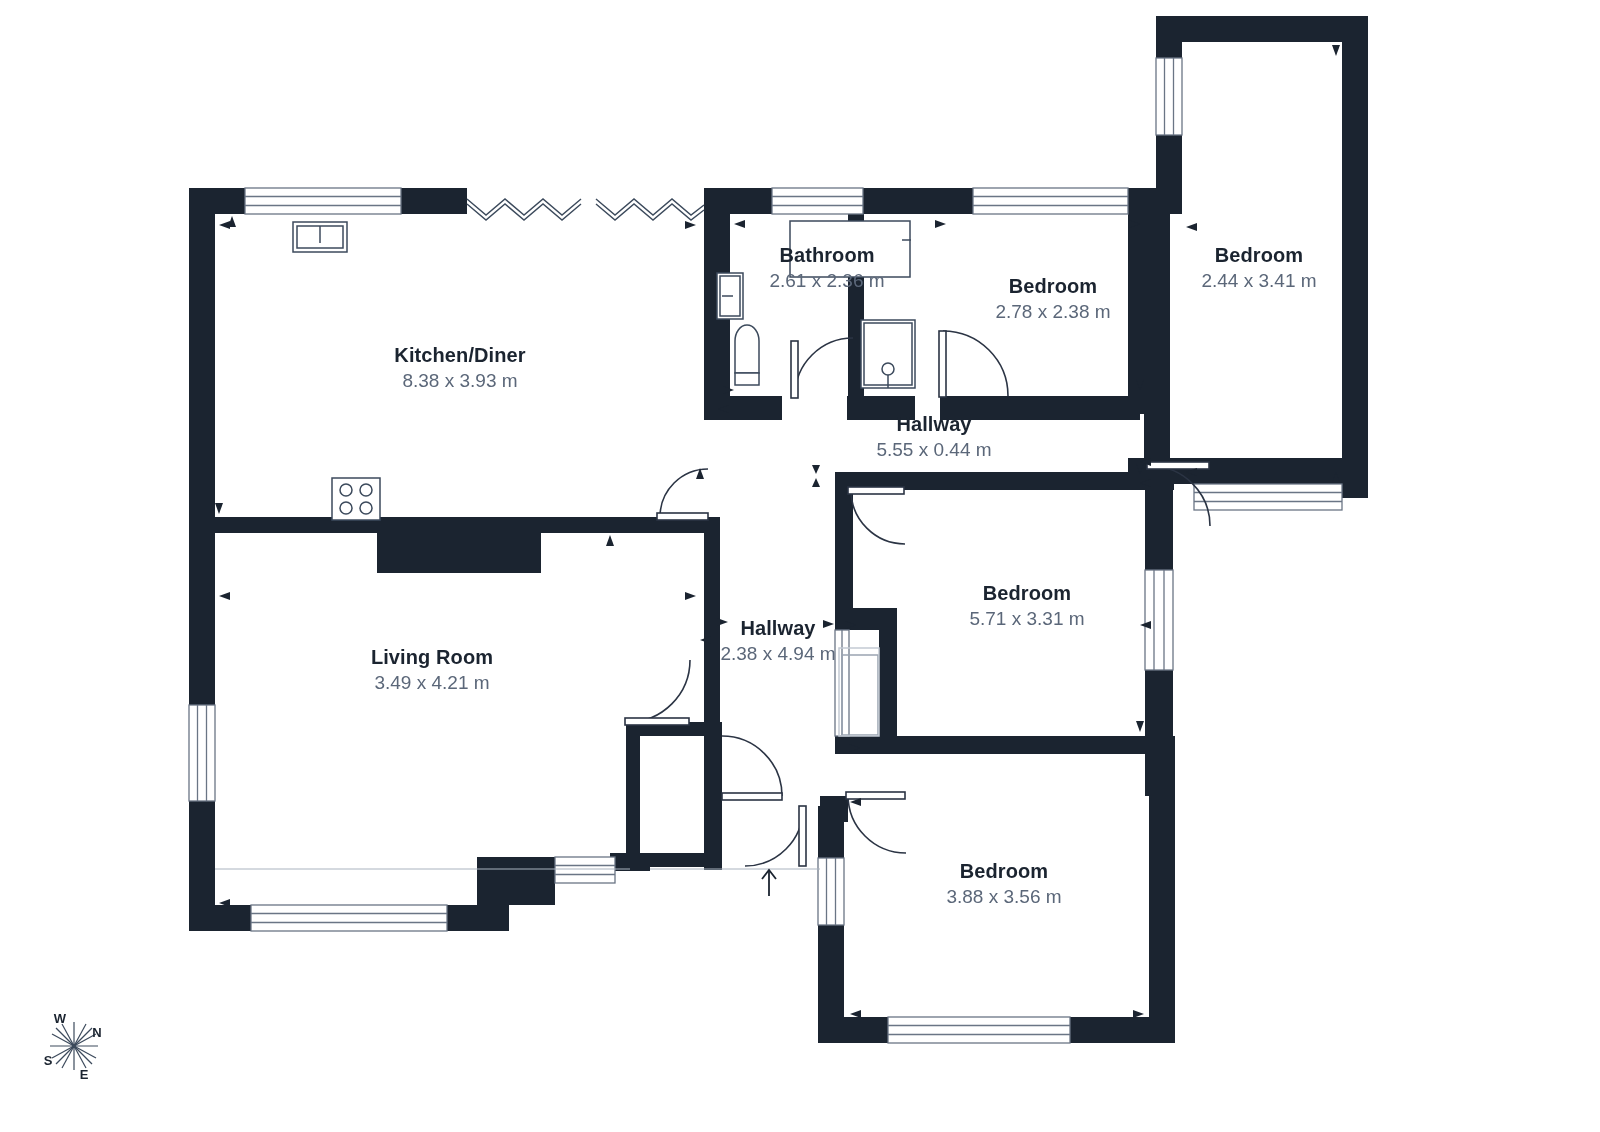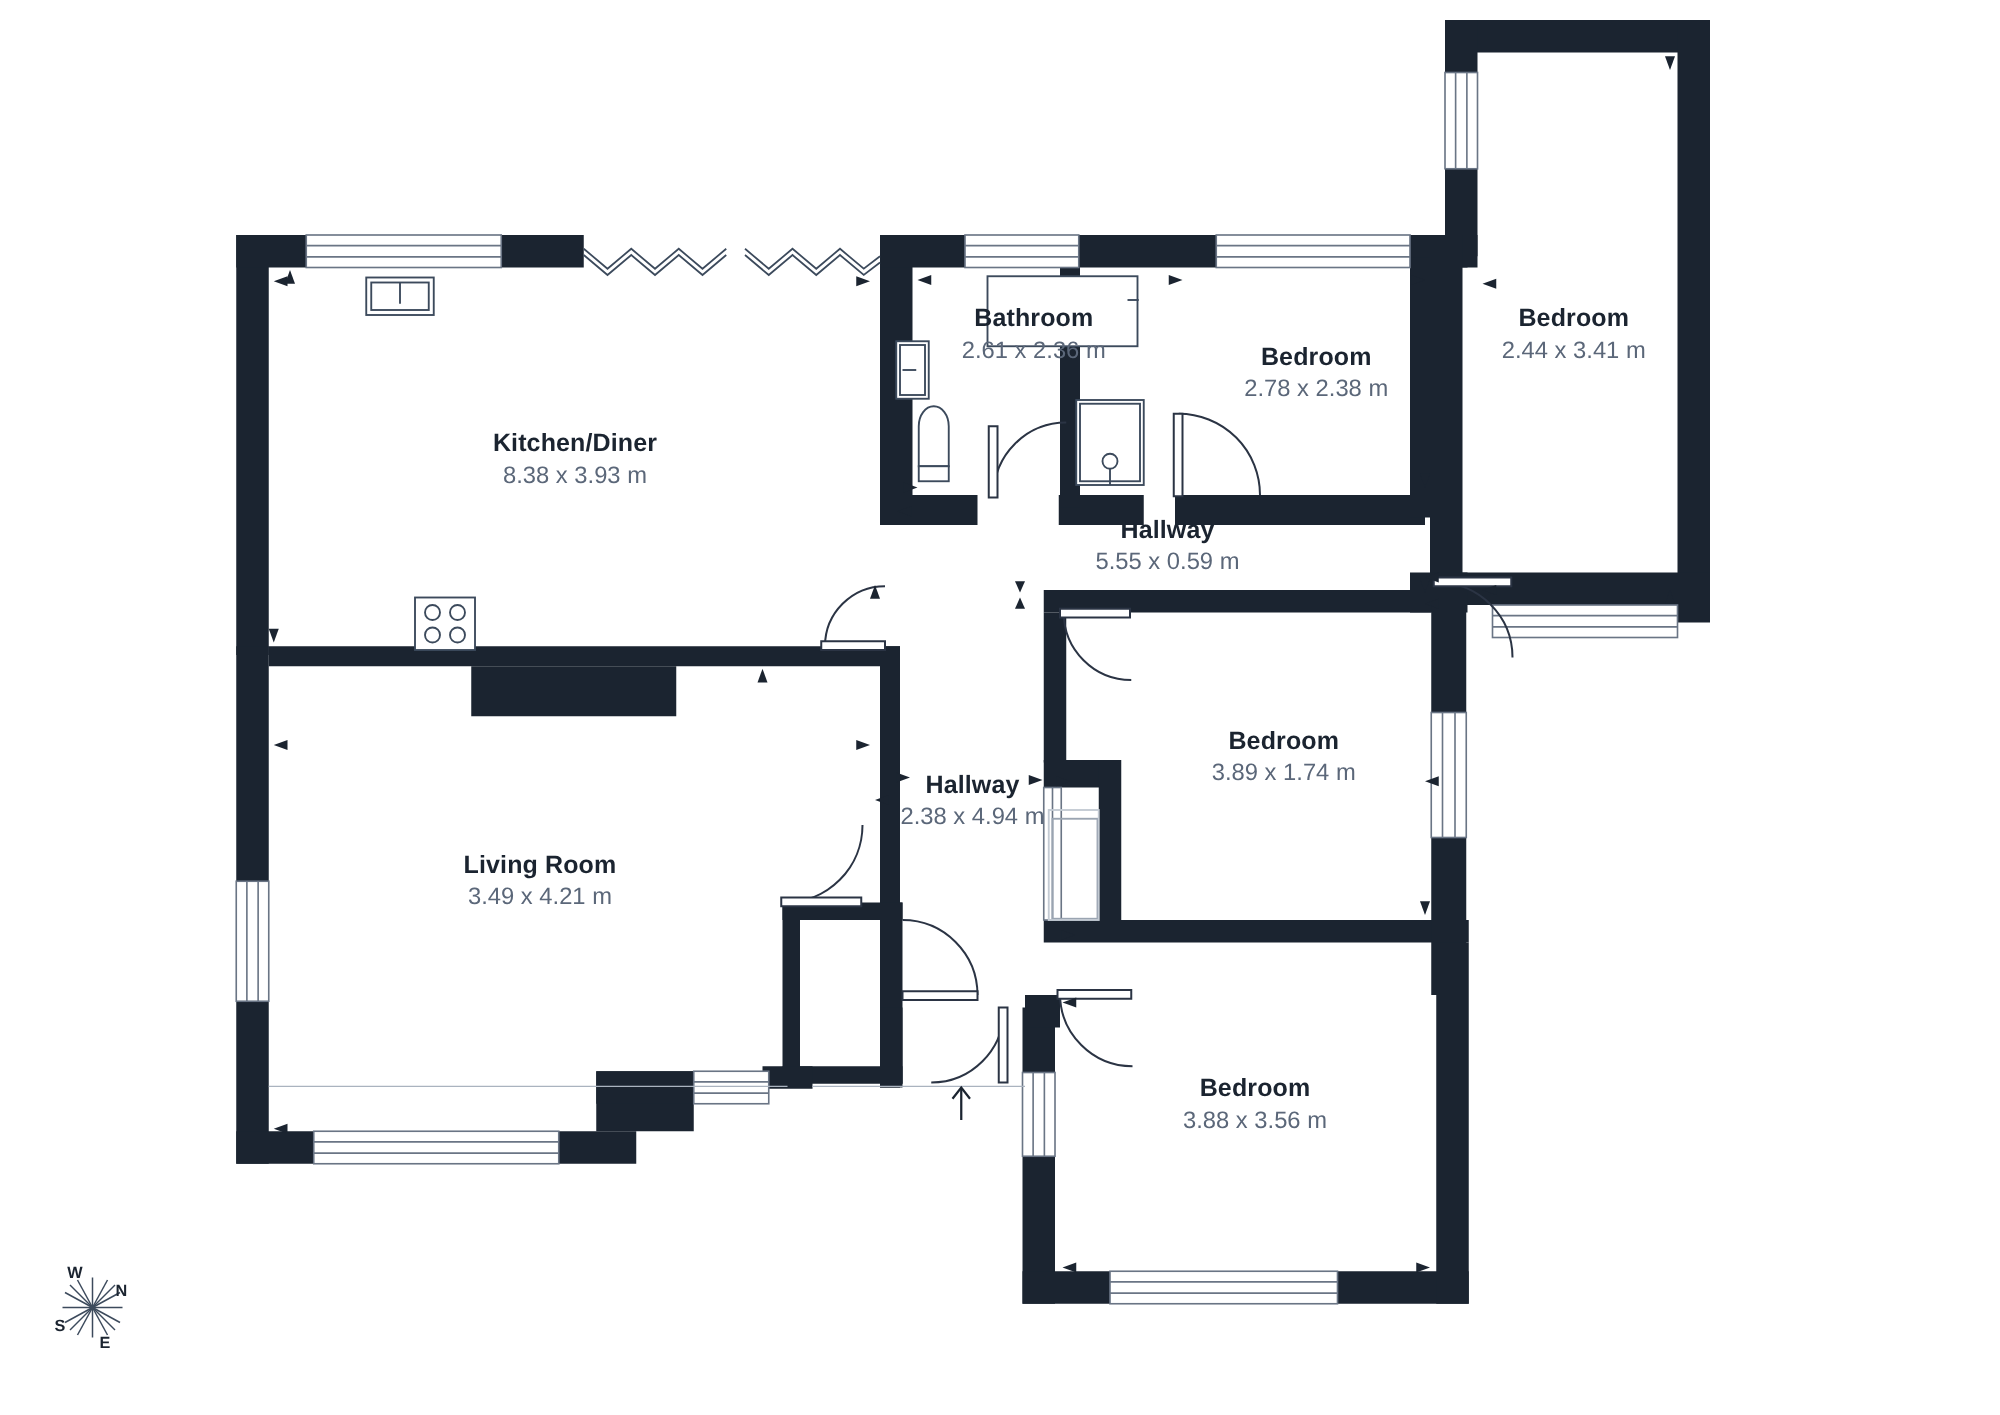--- a/index.html
+++ b/index.html
@@ -345,34 +345,34 @@
     <div class="room-dims">2.78 x 2.38 m</div>
   </div>
 
   <div class="room-label" style="left:1259px; top:242px;">
     <div class="room-name">Bedroom</div>
     <div class="room-dims">2.44 x 3.41 m</div>
   </div>
 
   <div class="room-label" style="left:934px; top:411px;">
     <div class="room-name">Hallway</div>
-    <div class="room-dims">5.55 x 0.59 m</div>
+    <div class="room-dims">5.55 x 0.44 m</div>
   </div>
 
   <div class="room-label" style="left:1027px; top:580px;">
     <div class="room-name">Bedroom</div>
-    <div class="room-dims">3.89 x 1.74 m</div>
+    <div class="room-dims">5.71 x 3.31 m</div>
   </div>
 
   <div class="room-label" style="left:778px; top:615px;">
     <div class="room-name">Hallway</div>
     <div class="room-dims">2.38 x 4.94 m</div>
   </div>
 
-  <div class="room-label" style="left:432px; top:679px;">
+  <div class="room-label" style="left:432px; top:644px;">
     <div class="room-name">Living Room</div>
     <div class="room-dims">3.49 x 4.21 m</div>
   </div>
 
   <div class="room-label" style="left:1004px; top:858px;">
     <div class="room-name">Bedroom</div>
     <div class="room-dims">3.88 x 3.56 m</div>
   </div>
 
   <div class="compass-label" style="left:60px; top:1018px;">W</div>

